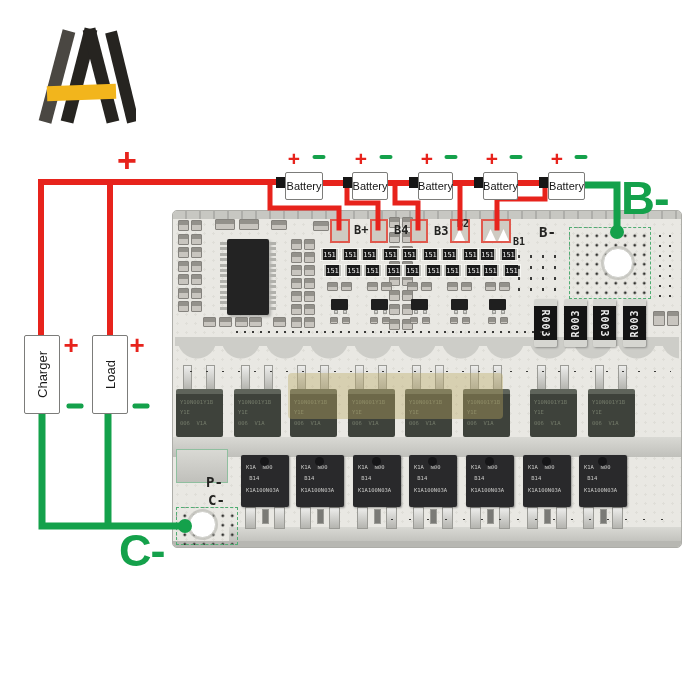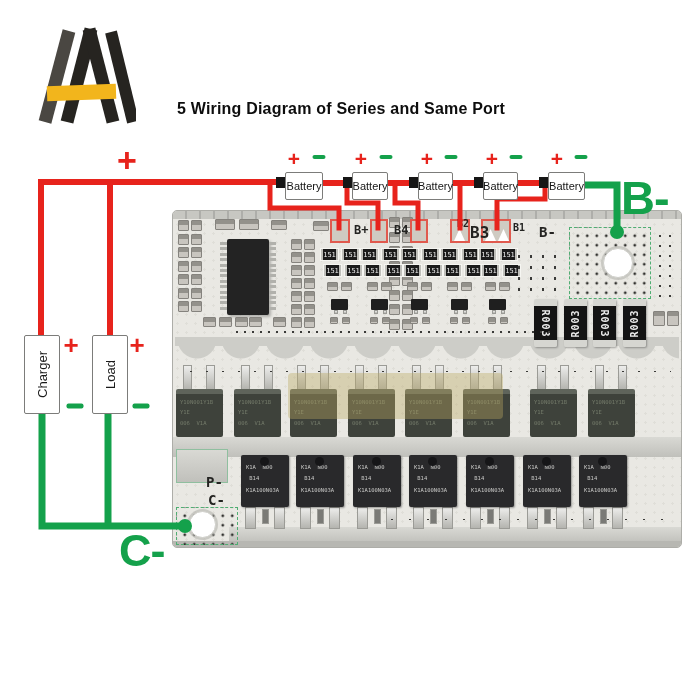--- a/index.html
+++ b/index.html
@@ -67,21 +67,20 @@
   <div class="logo">
     <svg width="100" height="102" viewBox="0 0 100 100">
       <line x1="33" y1="6" x2="9" y2="97" stroke="#4a4742" stroke-width="13"></line>
       <line x1="55" y1="4" x2="31" y2="97" stroke="#262420" stroke-width="13"></line>
       <line x1="53" y1="4" x2="77" y2="97" stroke="#262420" stroke-width="13"></line>
       <line x1="75" y1="7" x2="97" y2="97" stroke="#262420" stroke-width="12"></line>
       <rect x="11" y="60" width="69" height="15" fill="#f2b51c" transform="rotate(-2 45 67)"></rect>
     </svg>
   </div>
 
-  <div class="title">5 Wiring Diagram of Series and Same Port</div>
 
   <div class="pcb" id="pcb">
     <div class="topstrip"></div>
     <div class="silk" style="left:366px;top:14px;font-size:14px">B-</div>
     <div class="silk" style="left:33px;top:264px;font-size:14px">P-</div>
     <div class="silk" style="left:35px;top:282px;font-size:14px">C-</div>
   <div class="wavy" style="left: 2px; top: 126px; width: 504px; height: 26px;"></div>
       <div class="solder" style="left: 0px; top: 226px; width: 508px; height: 20px;"></div>
       <div class="solder" style="left: 56px; top: 316px; width: 452px; height: 16px;"></div>
       <div class="solder" style="left: 0px; top: 330px; width: 508px; height: 6px; background: rgb(183, 183, 178);"></div>
@@ -147,23 +146,23 @@
       <div class="pad" style="left: 157px; top: 8px; width: 20px; height: 24px;"></div>
       <div class="pad" style="left: 197px; top: 8px; width: 18px; height: 24px;"></div>
       <div class="pad" style="left: 237px; top: 8px; width: 18px; height: 24px;"></div>
       <div class="pad" style="left: 277px; top: 8px; width: 20px; height: 24px;"></div>
       <div style="position: absolute; left: 281px; top: 18px; width: 11px; height: 12px; background: rgb(255, 255, 255); clip-path: polygon(0px 100%, 50% 0px, 100% 100%); z-index: 3;"></div>
       <div class="pad" style="left: 308px; top: 8px; width: 30px; height: 24px;"></div>
       <div style="position: absolute; left: 312px; top: 18px; width: 11px; height: 12px; background: rgb(255, 255, 255); clip-path: polygon(0px 100%, 50% 0px, 100% 100%); z-index: 3;"></div>
       <div style="position: absolute; left: 325px; top: 18px; width: 11px; height: 12px; background: rgb(255, 255, 255); clip-path: polygon(0px 100%, 50% 0px, 100% 100%); z-index: 3;"></div>
       <div class="silk" style="left: 181px; top: 13px; font-size: 12px;">B+</div>
       <div class="silk" style="left: 221px; top: 13px; font-size: 12px;">B4</div>
-      <div class="silk" style="left: 261px; top: 14px; font-size: 16px; margin-left: 36px;">B3</div>
+      <div class="silk" style="left: 261px; top: 14px; font-size: 12px;">B3</div>
       <div class="silk" style="left: 284px; top: 8px; font-size: 10px;">B2</div>
-      <div class="silk" style="left: 340px; top: 12px; font-size: 10px;">B1</div>
+      <div class="silk" style="left: 340px; top: 26px; font-size: 10px;">B1</div>
       <div class="r151" style="left: 147px; top: 37px; width: 19px; height: 13px;">
         <div class="cap"></div>
         <div class="mid">151</div>
         <div class="cap"></div>
       </div>
       <div class="r151" style="left: 168px; top: 37px; width: 19px; height: 13px;">
         <div class="cap"></div>
         <div class="mid">151</div>
         <div class="cap"></div>
       </div>

